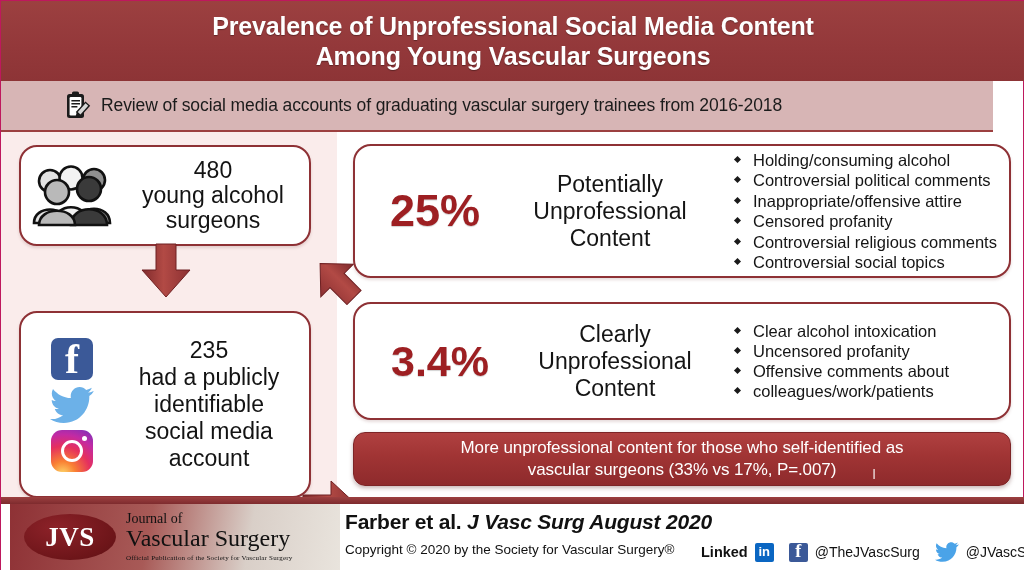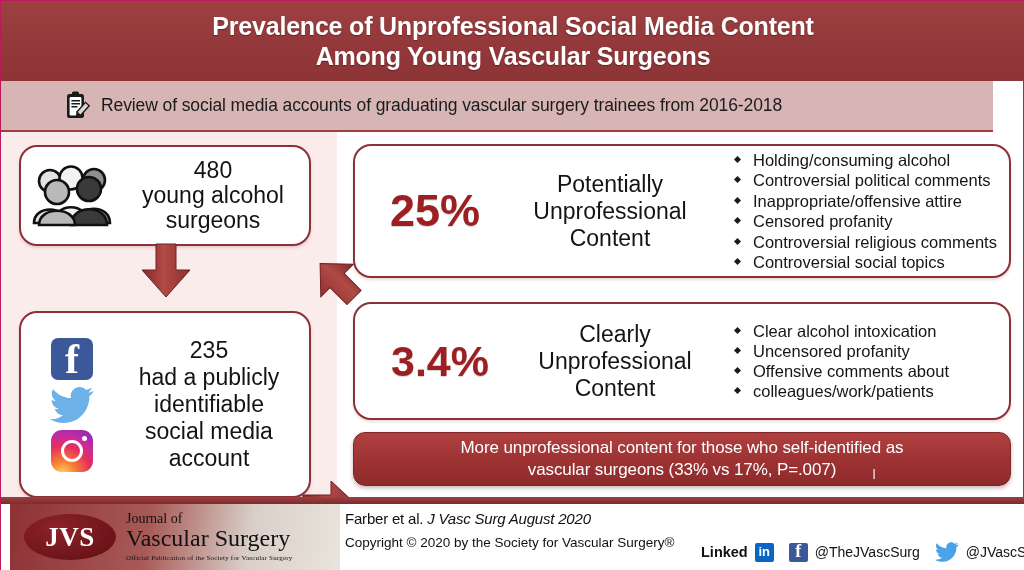--- a/index.html
+++ b/index.html
@@ -166,21 +166,21 @@
   .jvs-oval span{
     color:#ffffff;font-family:"Liberation Serif", serif;font-weight:bold;
     font-size:27px;letter-spacing:0.5px;
   }
   .jvs-text{margin-left:10px;font-family:"Liberation Serif", serif;color:#111;}
   .jvs-text .j1{font-size:14px;line-height:15px;}
   .jvs-text .j2{font-size:24px;line-height:25px;}
   .jvs-text .j3{font-size:7px;line-height:10px;margin-top:2px;letter-spacing:0.2px;}
 
   .cite{position:absolute;left:344px;top:6px;}
-  .cite .authors{font-size:15px;font-weight:normal;color:#111;letter-spacing:-0.2px;}
+  .cite .authors{font-size:21px;font-weight:bold;color:#111;letter-spacing:-0.2px;}
   .cite .authors i{font-style:italic;}
   .cite .copy{font-size:13.5px;color:#111;margin-top:8px;}
 
   .social{position:absolute;left:700px;top:38px;display:flex;align-items:center;gap:7px;}
   .social .li-word{font-size:14.5px;font-weight:bold;color:#111;}
   .li-sq{width:19px;height:19px;background:#0a66c2;border-radius:2px;position:relative;}
   .li-sq::after{content:"in";position:absolute;left:0;right:0;top:-1px;text-align:center;
     color:#fff;font-size:13px;font-weight:bold;line-height:20px;}
   .fb-sm{width:19px;height:19px;background:#3b5998;border-radius:2px;position:relative;}
   .fb-sm::after{content:"f";position:absolute;left:0;right:0;top:-3px;text-align:center;

